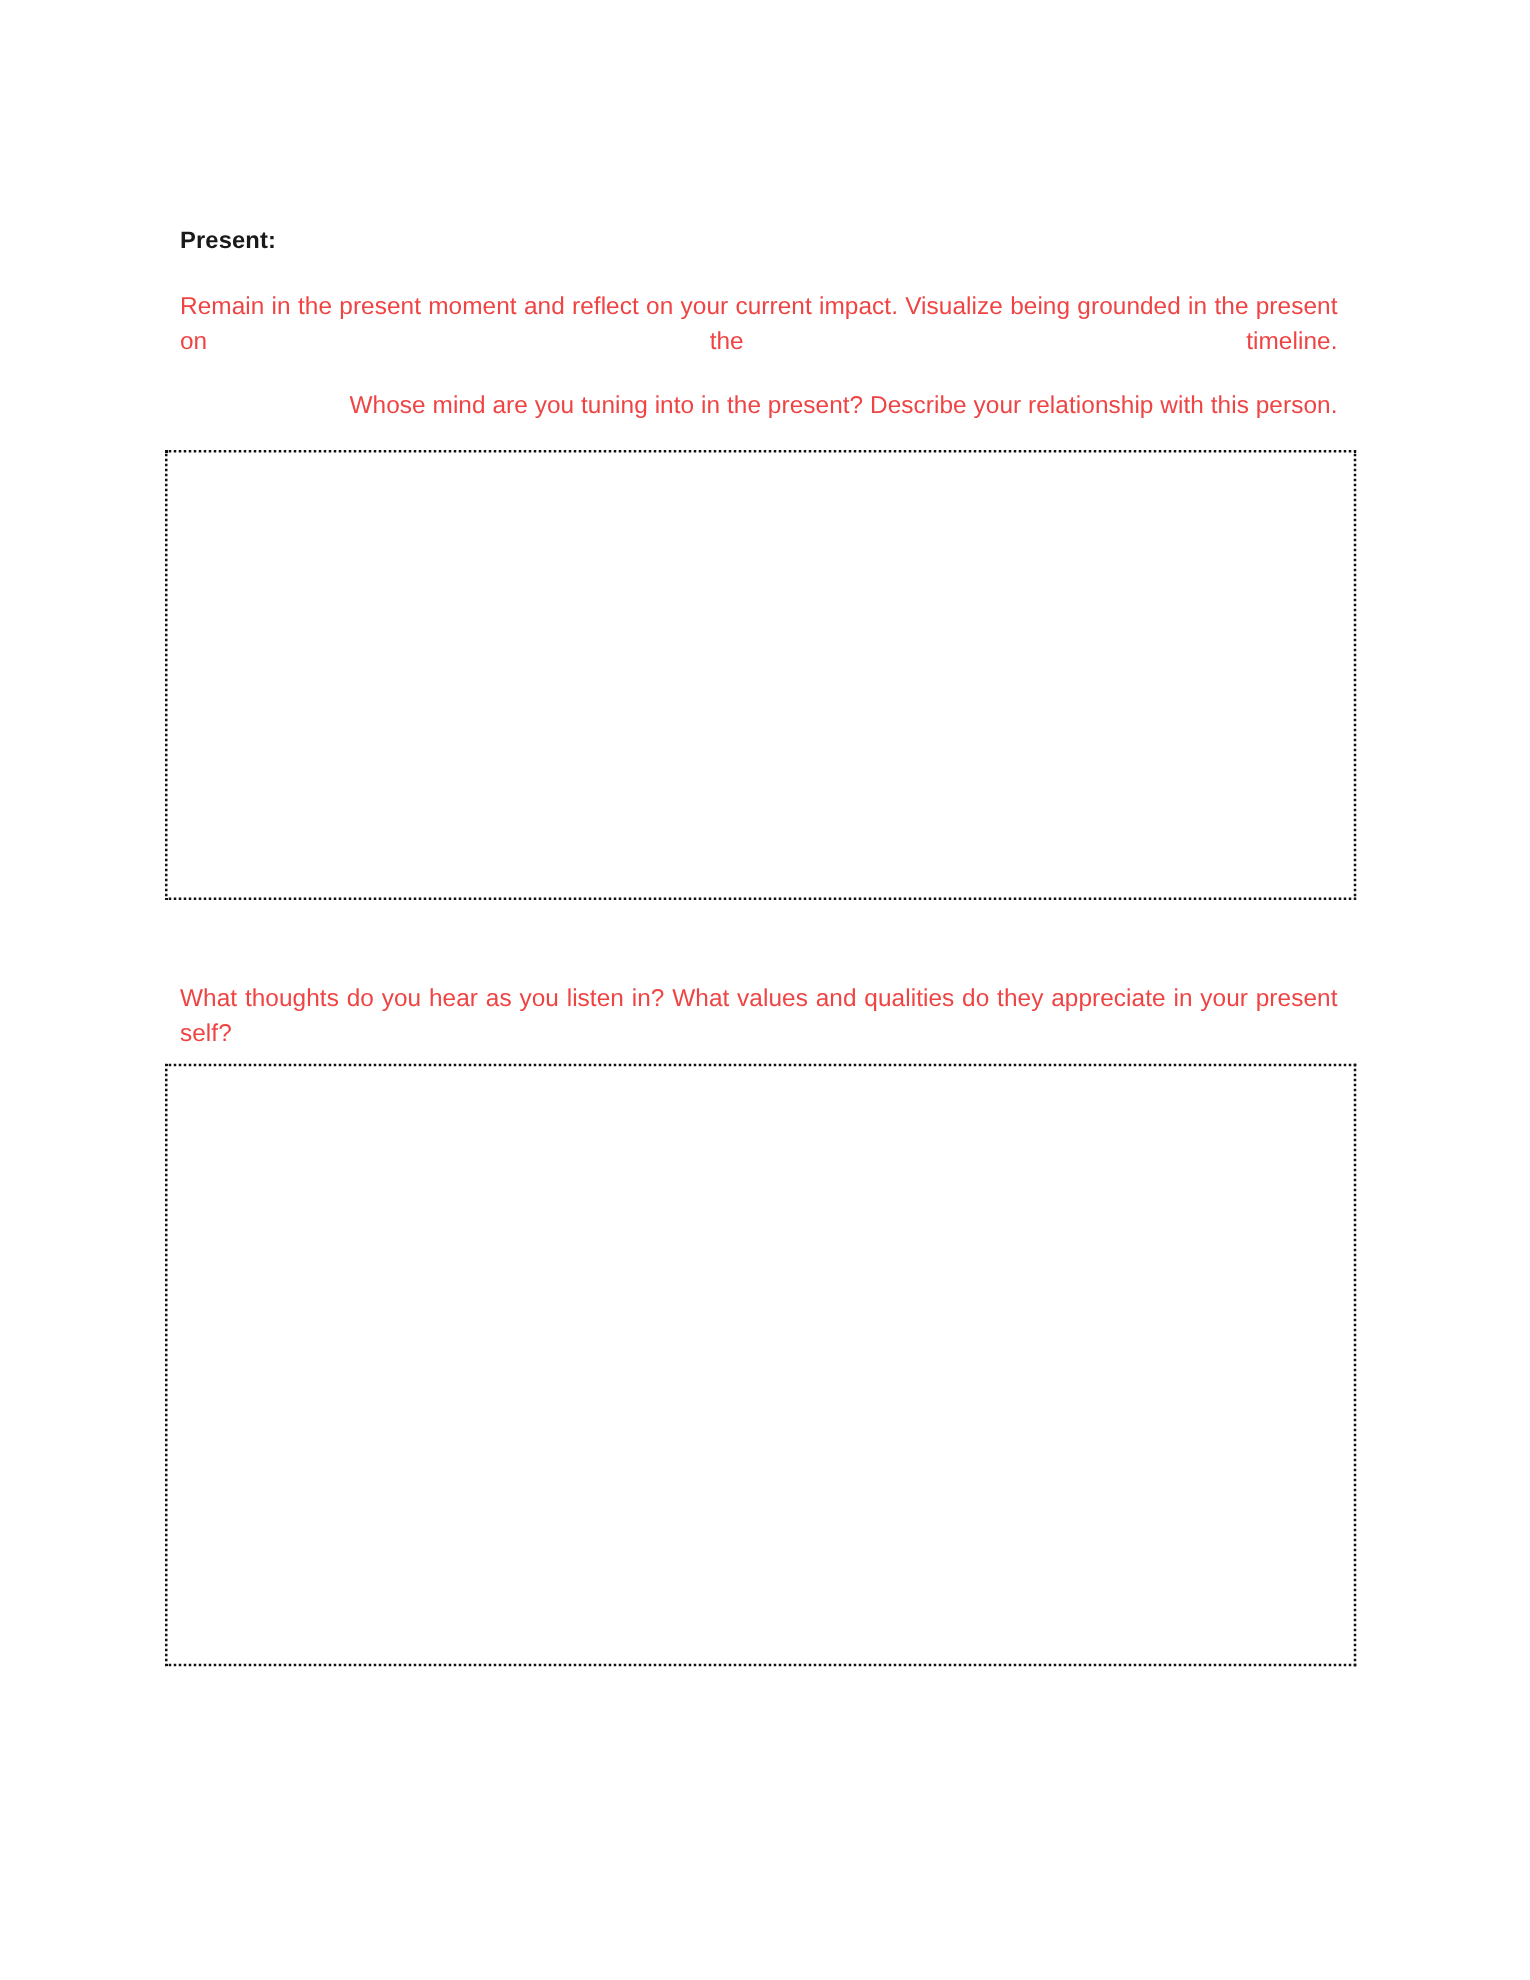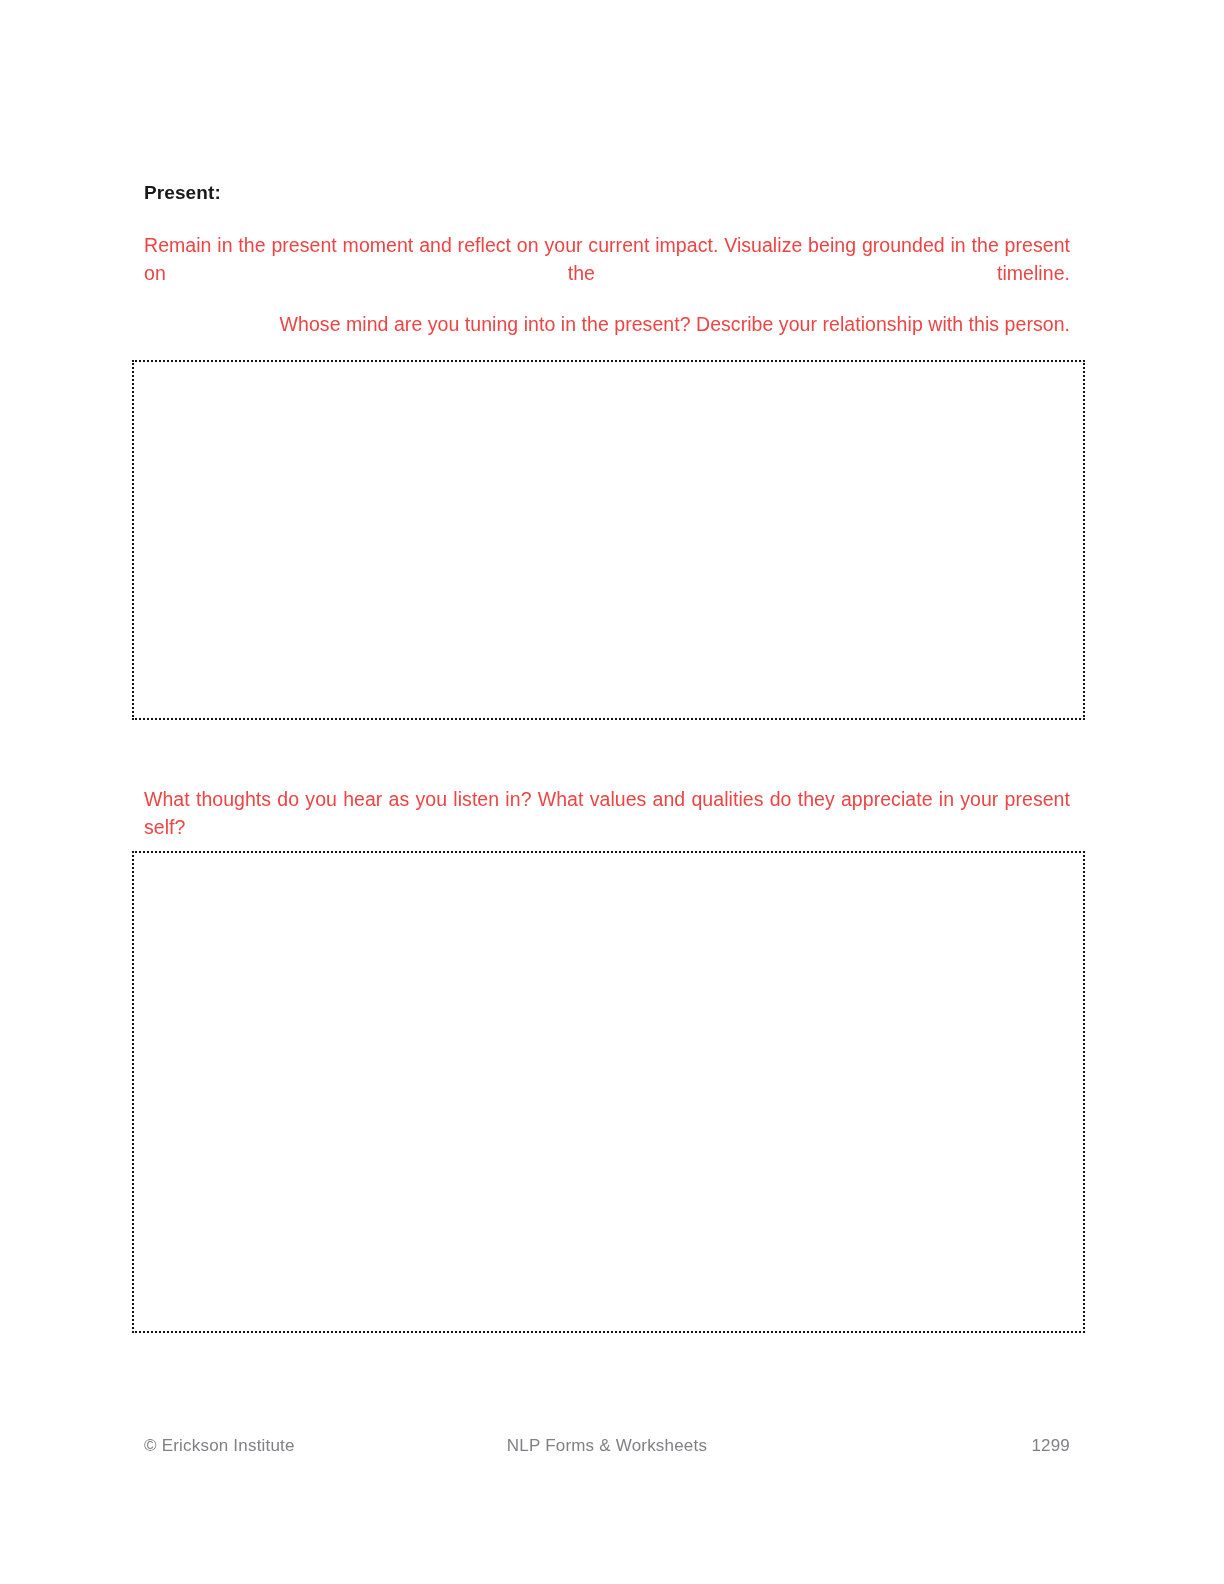--- a/index.html
+++ b/index.html
@@ -120,18 +120,13 @@
     <p class="para p-q1">Whose mind are you tuning into in the present? Describe your relationship with this person.</p>
 
     <p class="para p-q2">What thoughts do you hear as you listen in? What values and qualities do they appreciate in your present self?</p>
 
   </div>
 
   <div class="answer-box box-1"></div>
 
   <div class="answer-box box-2"></div>
 
-  <div class="footer">
-    <span class="f-left">© Erickson Institute</span>
-    <span class="f-center">NLP Forms &amp; Worksheets</span>
-    <span class="f-right">1299</span>
-  </div>
 </div>
 
 </body></html>

